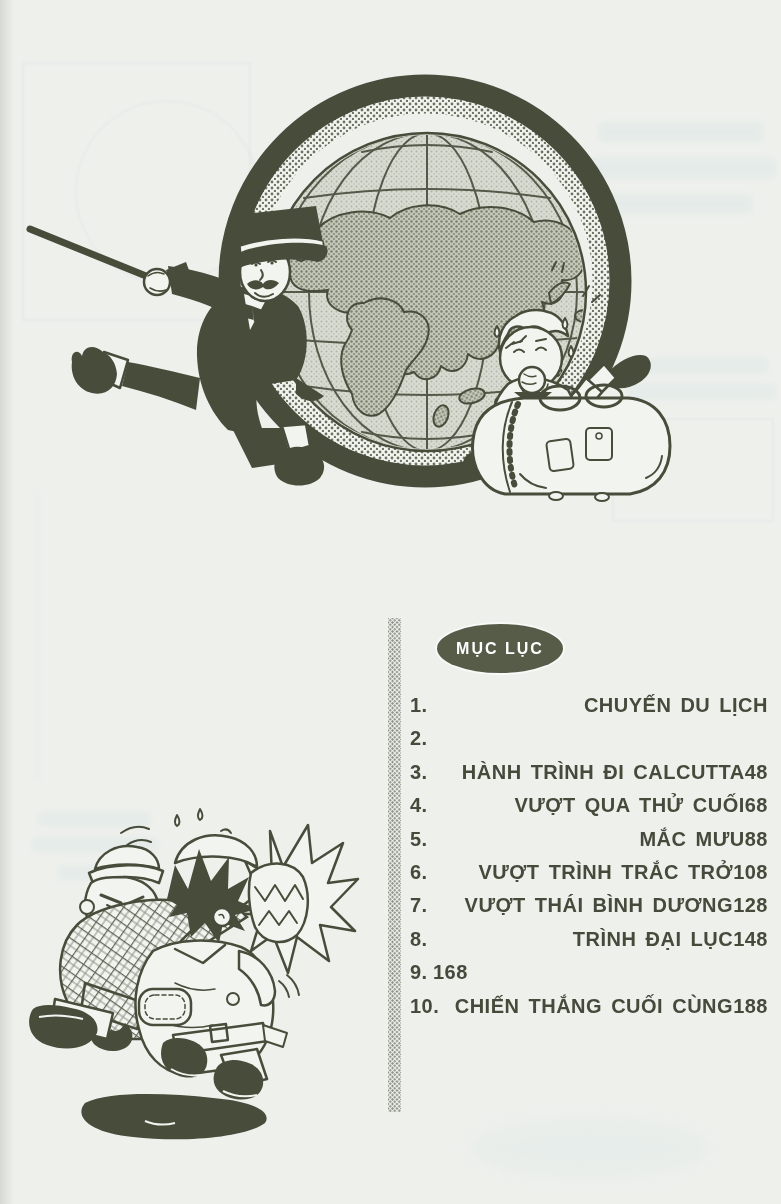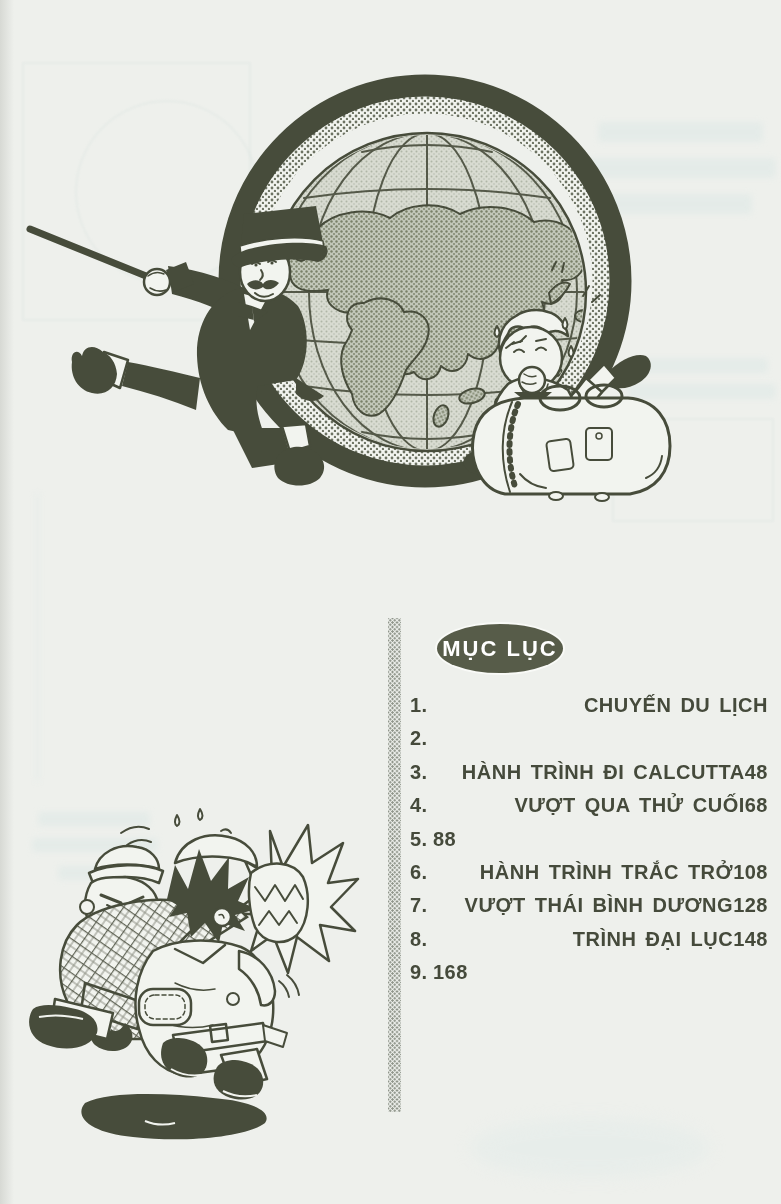--- a/index.html
+++ b/index.html
@@ -29,21 +29,21 @@
     background:
       radial-gradient(circle,#8f958a 1.1px,transparent 1.3px) 0 0/4.5px 4.5px,
       radial-gradient(circle,#8f958a 1.1px,transparent 1.3px) 2.25px 2.25px/4.5px 4.5px,
       #eef0ec;}
   .toc-oval{
     margin:6px 0 0 27px;width:126px;height:49px;border-radius:50%;
     background:var(--oval-bg,#575c49);
     box-shadow:0 0 0 2px rgba(250,251,248,.9);
     display:flex;align-items:center;justify-content:center;
   }
-  .toc-oval span{color:var(--oval-text,#ffffff);font-size:22px;font-weight:bold;letter-spacing:2px;}
+  .toc-oval span{color:var(--oval-text,#ffffff);font-size:16px;font-weight:bold;letter-spacing:2px;}
   .toc-list{margin-top:21px;font-size:20px;font-weight:bold;letter-spacing:.5px;word-spacing:3px;}
   .toc-line{display:flex;align-items:baseline;height:33.4px;}
   .toc-num{min-width:23px;flex:none;}
   .toc-ind{width:23px;flex:none;}
   .toc-txt{flex:1;white-space:nowrap;text-align:right;}
   .toc-pg{flex:none;text-align:right;}
 </style>
 </head>
 <body>
 
@@ -295,37 +295,43 @@
         <span class="toc-txt">HÀNH TRÌNH ĐI CALCUTTA</span>
         <span class="toc-pg">48</span>
       </div>
       <div class="toc-line">
         <span class="toc-num">4.</span>
         <span class="toc-txt">VƯỢT QUA THỬ CUỐI</span>
         <span class="toc-pg">68</span>
       </div>
       <div class="toc-line">
         <span class="toc-num">5.</span>
+        <span class="toc-txt">MẮC MƯU</span>
         <span class="toc-pg">88</span>
       </div>
       <div class="toc-line">
         <span class="toc-num">6.</span>
-        <span class="toc-txt">HÀNH TRÌNH TRẮC TRỞ</span>
+        <span class="toc-txt">VƯỢT TRÌNH TRẮC TRỞ</span>
         <span class="toc-pg">108</span>
       </div>
       <div class="toc-line">
         <span class="toc-num">7.</span>
         <span class="toc-txt">VƯỢT THÁI BÌNH DƯƠNG</span>
         <span class="toc-pg">128</span>
       </div>
       <div class="toc-line">
         <span class="toc-num">8.</span>
         <span class="toc-txt">TRÌNH ĐẠI LỤC</span>
         <span class="toc-pg">148</span>
       </div>
       <div class="toc-line">
         <span class="toc-num">9.</span>
         <span class="toc-pg">168</span>
       </div>
+      <div class="toc-line">
+        <span class="toc-num">10.</span>
+        <span class="toc-txt">CHIẾN THẮNG CUỐI CÙNG</span>
+        <span class="toc-pg">188</span>
+      </div>
     </div>
   </div>
 
 </div>
 
 </body></html>

